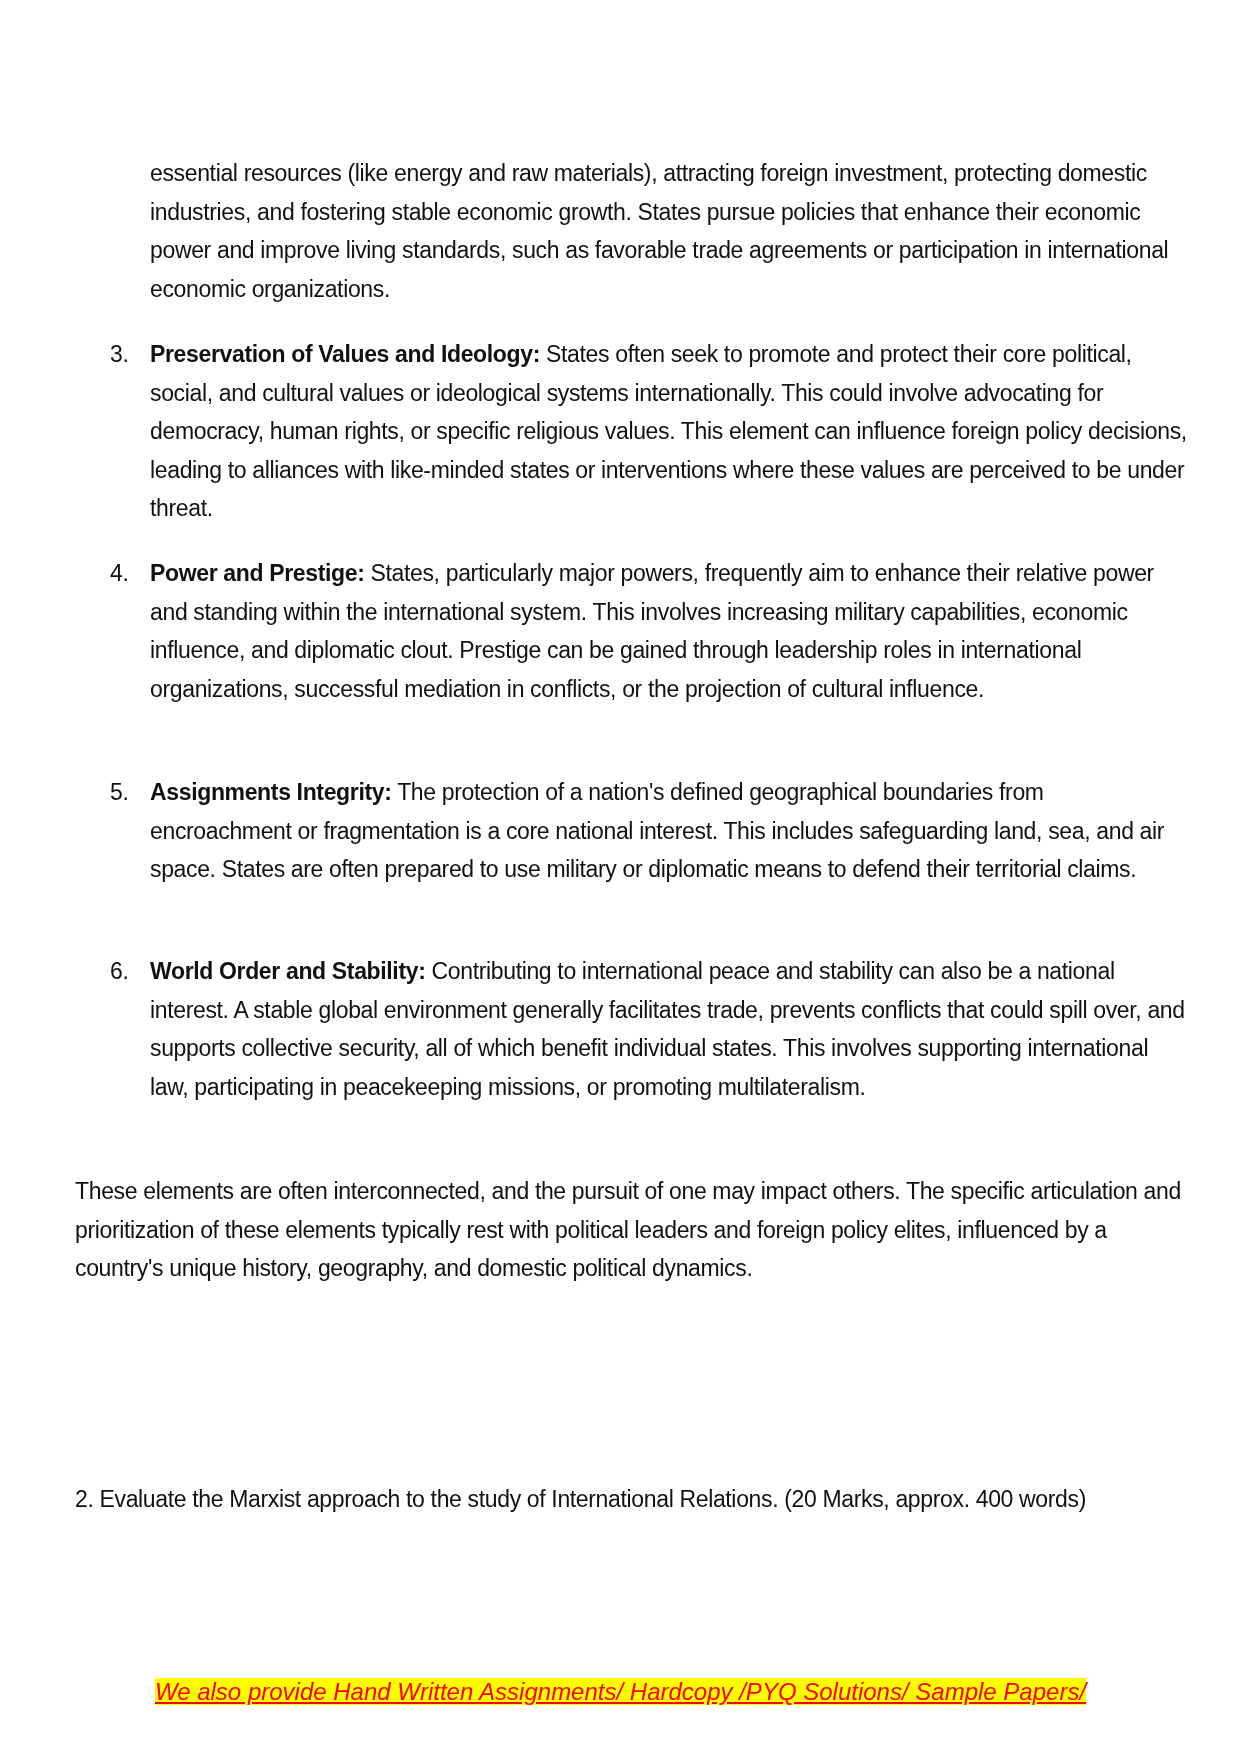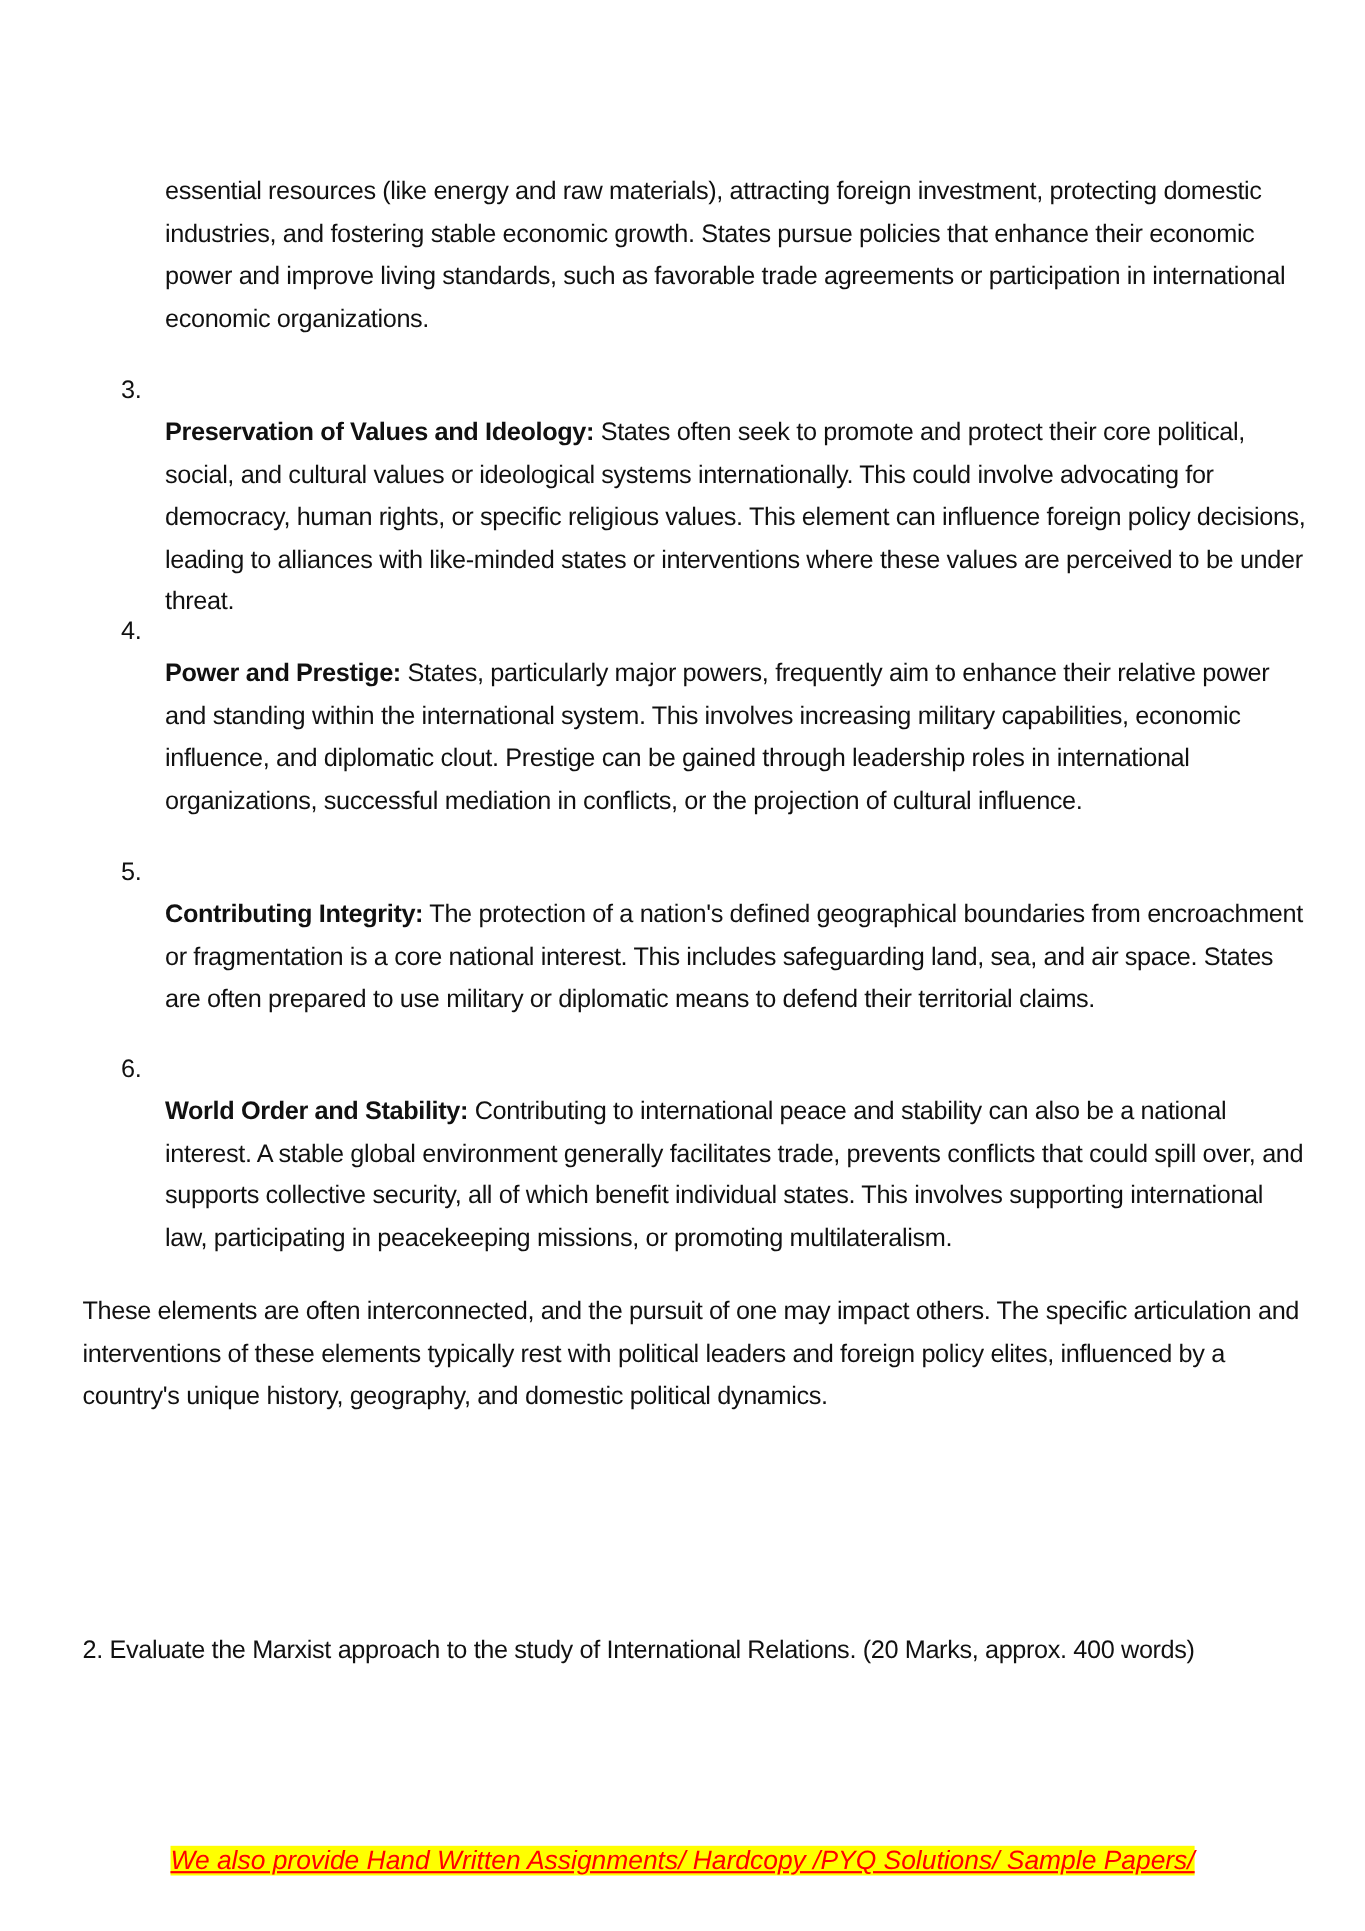--- a/index.html
+++ b/index.html
@@ -3,21 +3,21 @@
 <meta charset="utf-8">
 <style>
   html, body { margin: 0; padding: 0; background: #ffffff; }
   body { width: 1241px; height: 1755px; position: relative; overflow: hidden;
          font-family: "Liberation Sans", sans-serif; color: #111111; }
   .page { position: absolute; left: 0; top: 4px; width: 1072px; height: 1755px; }
   .txt { font-size: 23px; line-height: 38.6px; letter-spacing: -0.35px; }
   .cont { position: absolute; left: 150px; top: 150px; width: 1040px; }
   .item { position: absolute; left: 110px; width: 1080px; }
   .item .num { position: absolute; left: 0; top: 0; width: 40px; }
-  .item .body { margin-left: 40px; margin-top: 38px; }
+  .item .body { margin-left: 40px; }
   .item b { font-weight: bold; }
   .para { position: absolute; left: 75px; top: 1168px; width: 1115px; }
   .question { position: absolute; left: 75px; top: 1476px; width: 1120px; font-weight: normal; }
   .footer { position: absolute; left: 60px; top: 1670px; width: 1121px; text-align: center;
             font-size: 24px; line-height: 35px; font-style: italic; font-weight: normal; color: #ff0000; }
   .footer span { background: #ffff00; text-decoration: underline; }
 </style>
 </head>
 <body>
 
@@ -30,29 +30,29 @@
     <div class="body"><b>Preservation of Values and Ideology:</b><span> States often seek to promote and protect their core political, social, and cultural values or ideological systems internationally. This could involve advocating for democracy, human rights, or specific religious values. This element can influence foreign policy decisions, leading to alliances with like-minded states or interventions where these values are perceived to be under threat.</span></div>
   </div>
 
   <div class="txt item" style="top:550px;">
     <span class="num">4.</span>
     <div class="body"><b>Power and Prestige:</b><span> States, particularly major powers, frequently aim to enhance their relative power and standing within the international system. This involves increasing military capabilities, economic influence, and diplomatic clout. Prestige can be gained through leadership roles in international organizations, successful mediation in conflicts, or the projection of cultural influence.</span></div>
   </div>
 
   <div class="txt item" style="top:769px;">
     <span class="num">5.</span>
-    <div class="body"><b>Contributing Integrity:</b><span> The protection of a nation's defined geographical boundaries from encroachment or fragmentation is a core national interest. This includes safeguarding land, sea, and air space. States are often prepared to use military or diplomatic means to defend their territorial claims.</span></div>
+    <div class="body"><b>Assignments Integrity:</b><span> The protection of a nation's defined geographical boundaries from encroachment or fragmentation is a core national interest. This includes safeguarding land, sea, and air space. States are often prepared to use military or diplomatic means to defend their territorial claims.</span></div>
   </div>
 
   <div class="txt item" style="top:948px;">
     <span class="num">6.</span>
     <div class="body"><b>World Order and Stability:</b><span> Contributing to international peace and stability can also be a national interest. A stable global environment generally facilitates trade, prevents conflicts that could spill over, and supports collective security, all of which benefit individual states. This involves supporting international law, participating in peacekeeping missions, or promoting multilateralism.</span></div>
   </div>
 
-  <div class="txt para">These elements are often interconnected, and the pursuit of one may impact others. The specific articulation and interventions of these elements typically rest with political leaders and foreign policy elites, influenced by a country's unique history, geography, and domestic political dynamics.</div>
+  <div class="txt para">These elements are often interconnected, and the pursuit of one may impact others. The specific articulation and prioritization of these elements typically rest with political leaders and foreign policy elites, influenced by a country's unique history, geography, and domestic political dynamics.</div>
 
   <div class="txt question">2. Evaluate the Marxist approach to the study of International Relations. (20 Marks, approx. 400 words)</div>
 
   <div class="footer">
     <span>We also provide Hand Written Assignments/ Hardcopy /PYQ Solutions/ Sample Papers/</span><br>
   </div>
 
 </div>
 
 </body></html>

